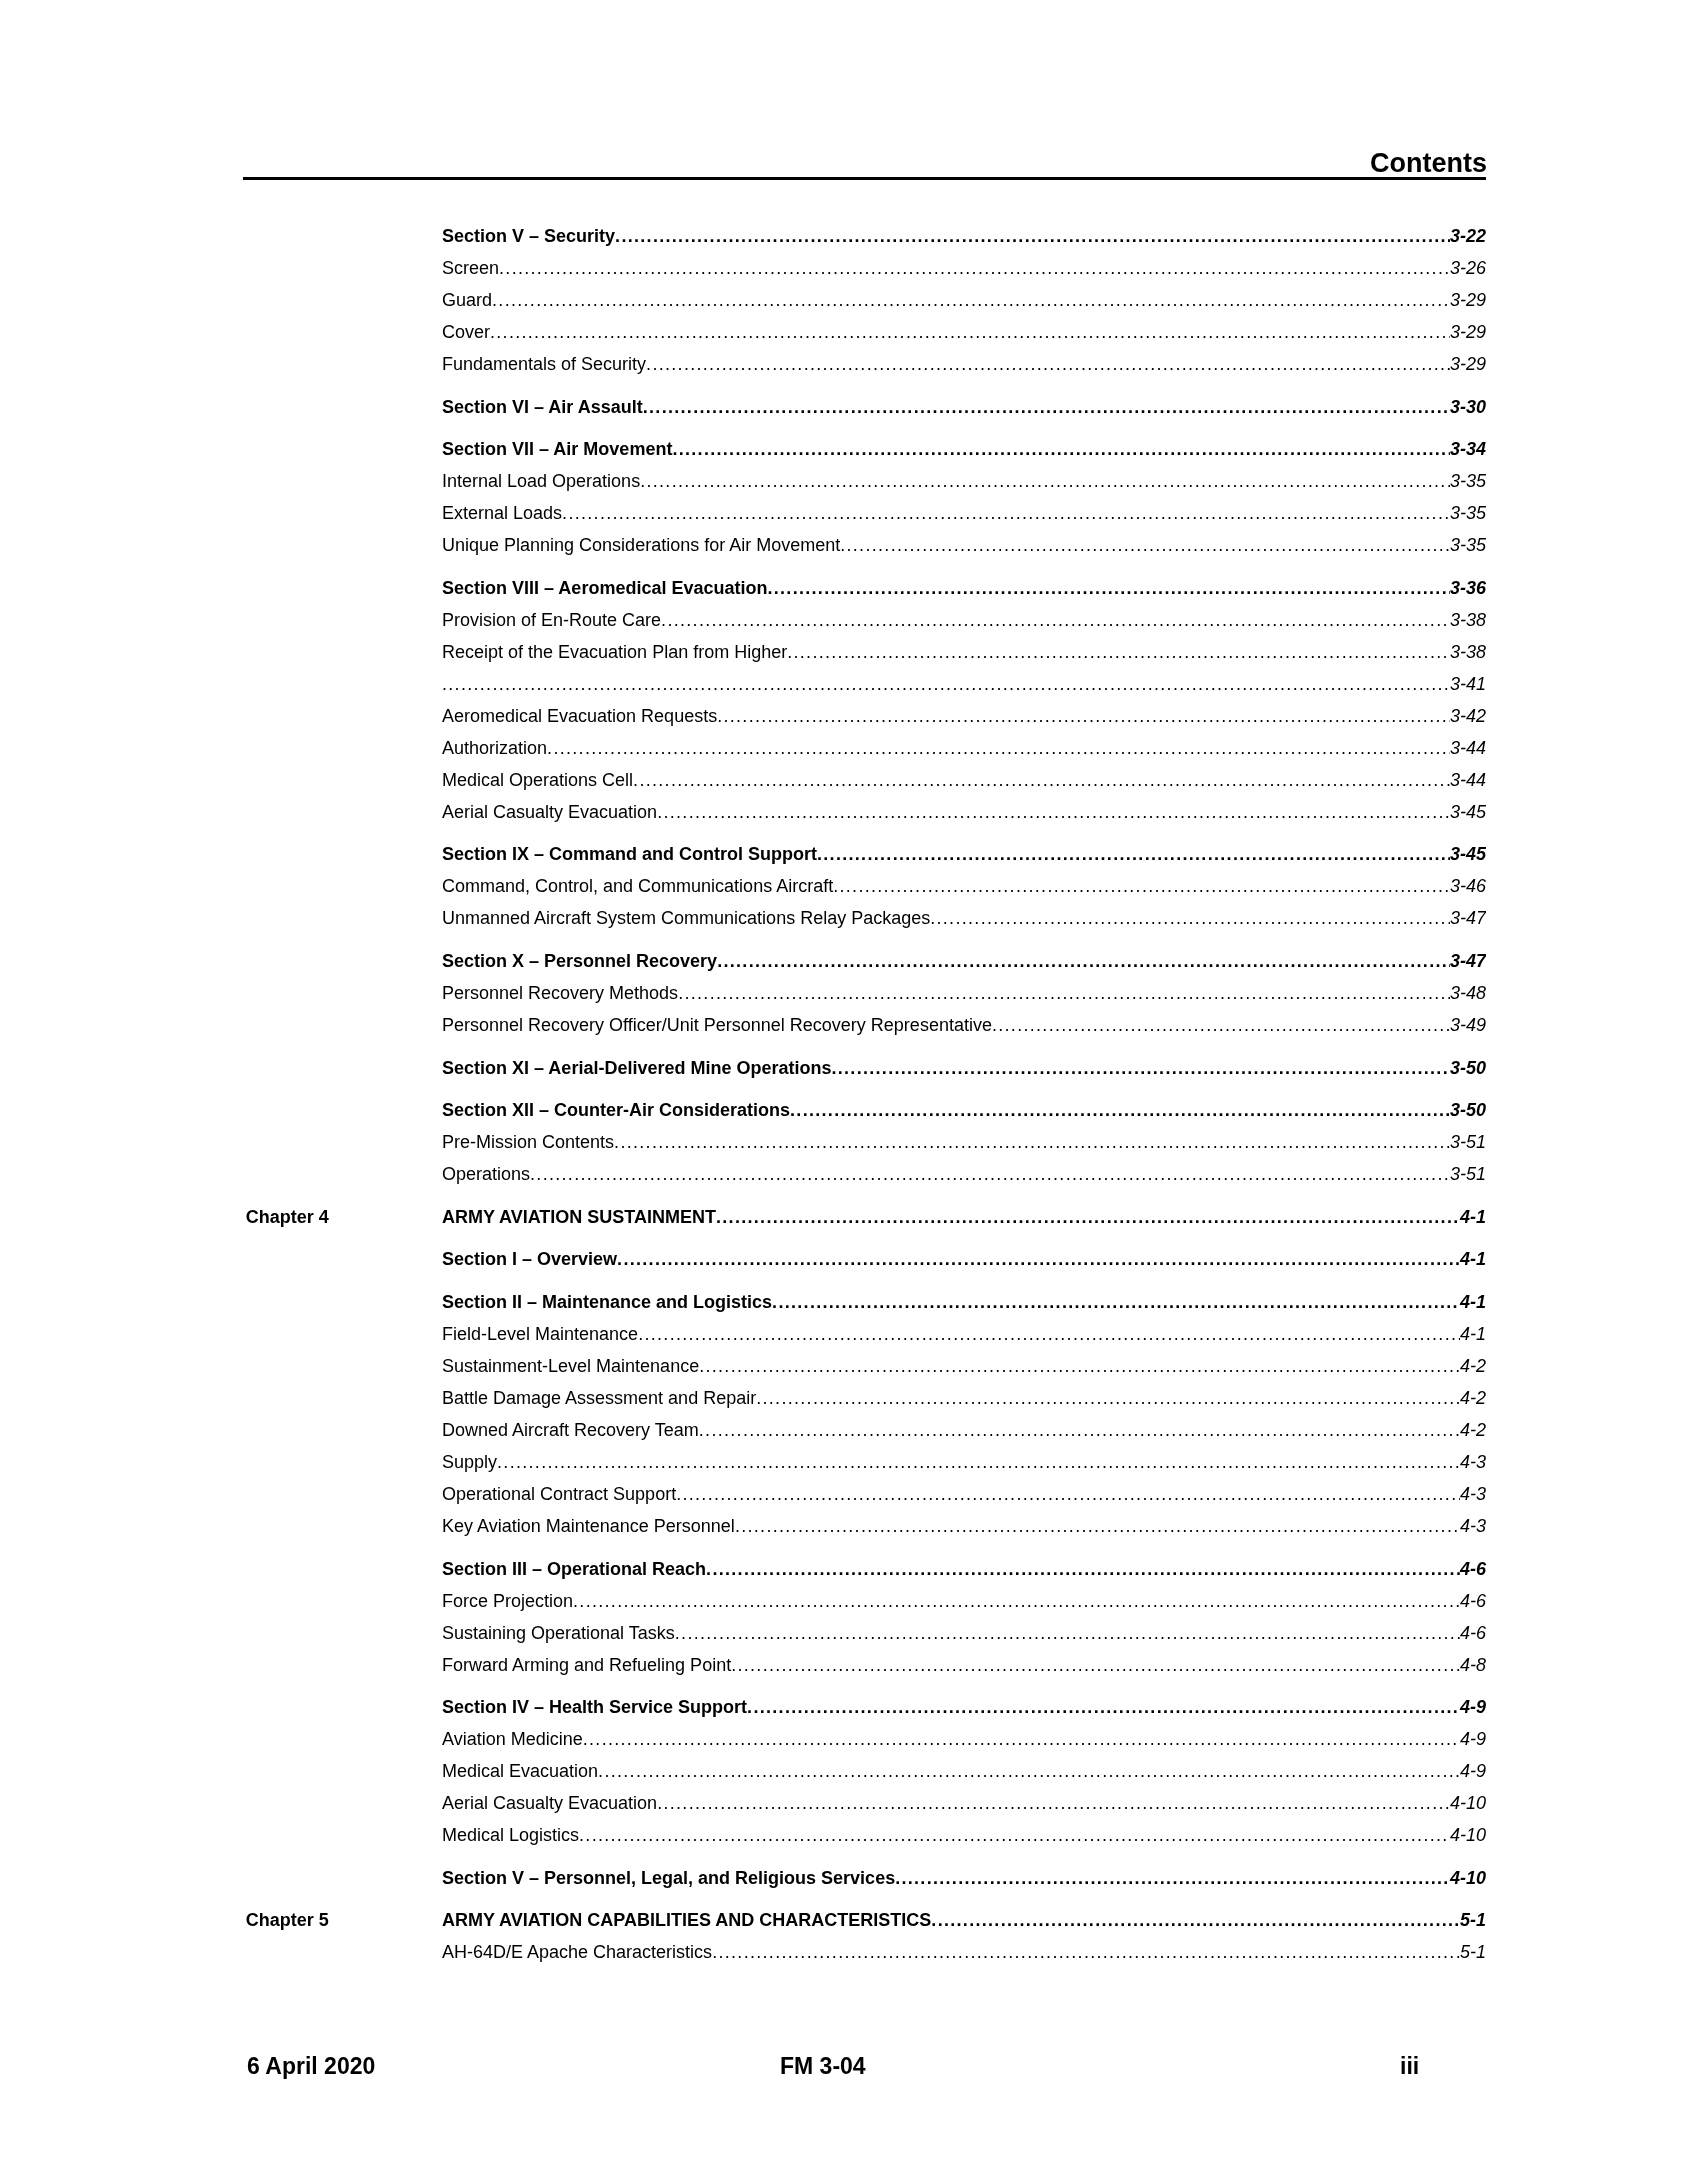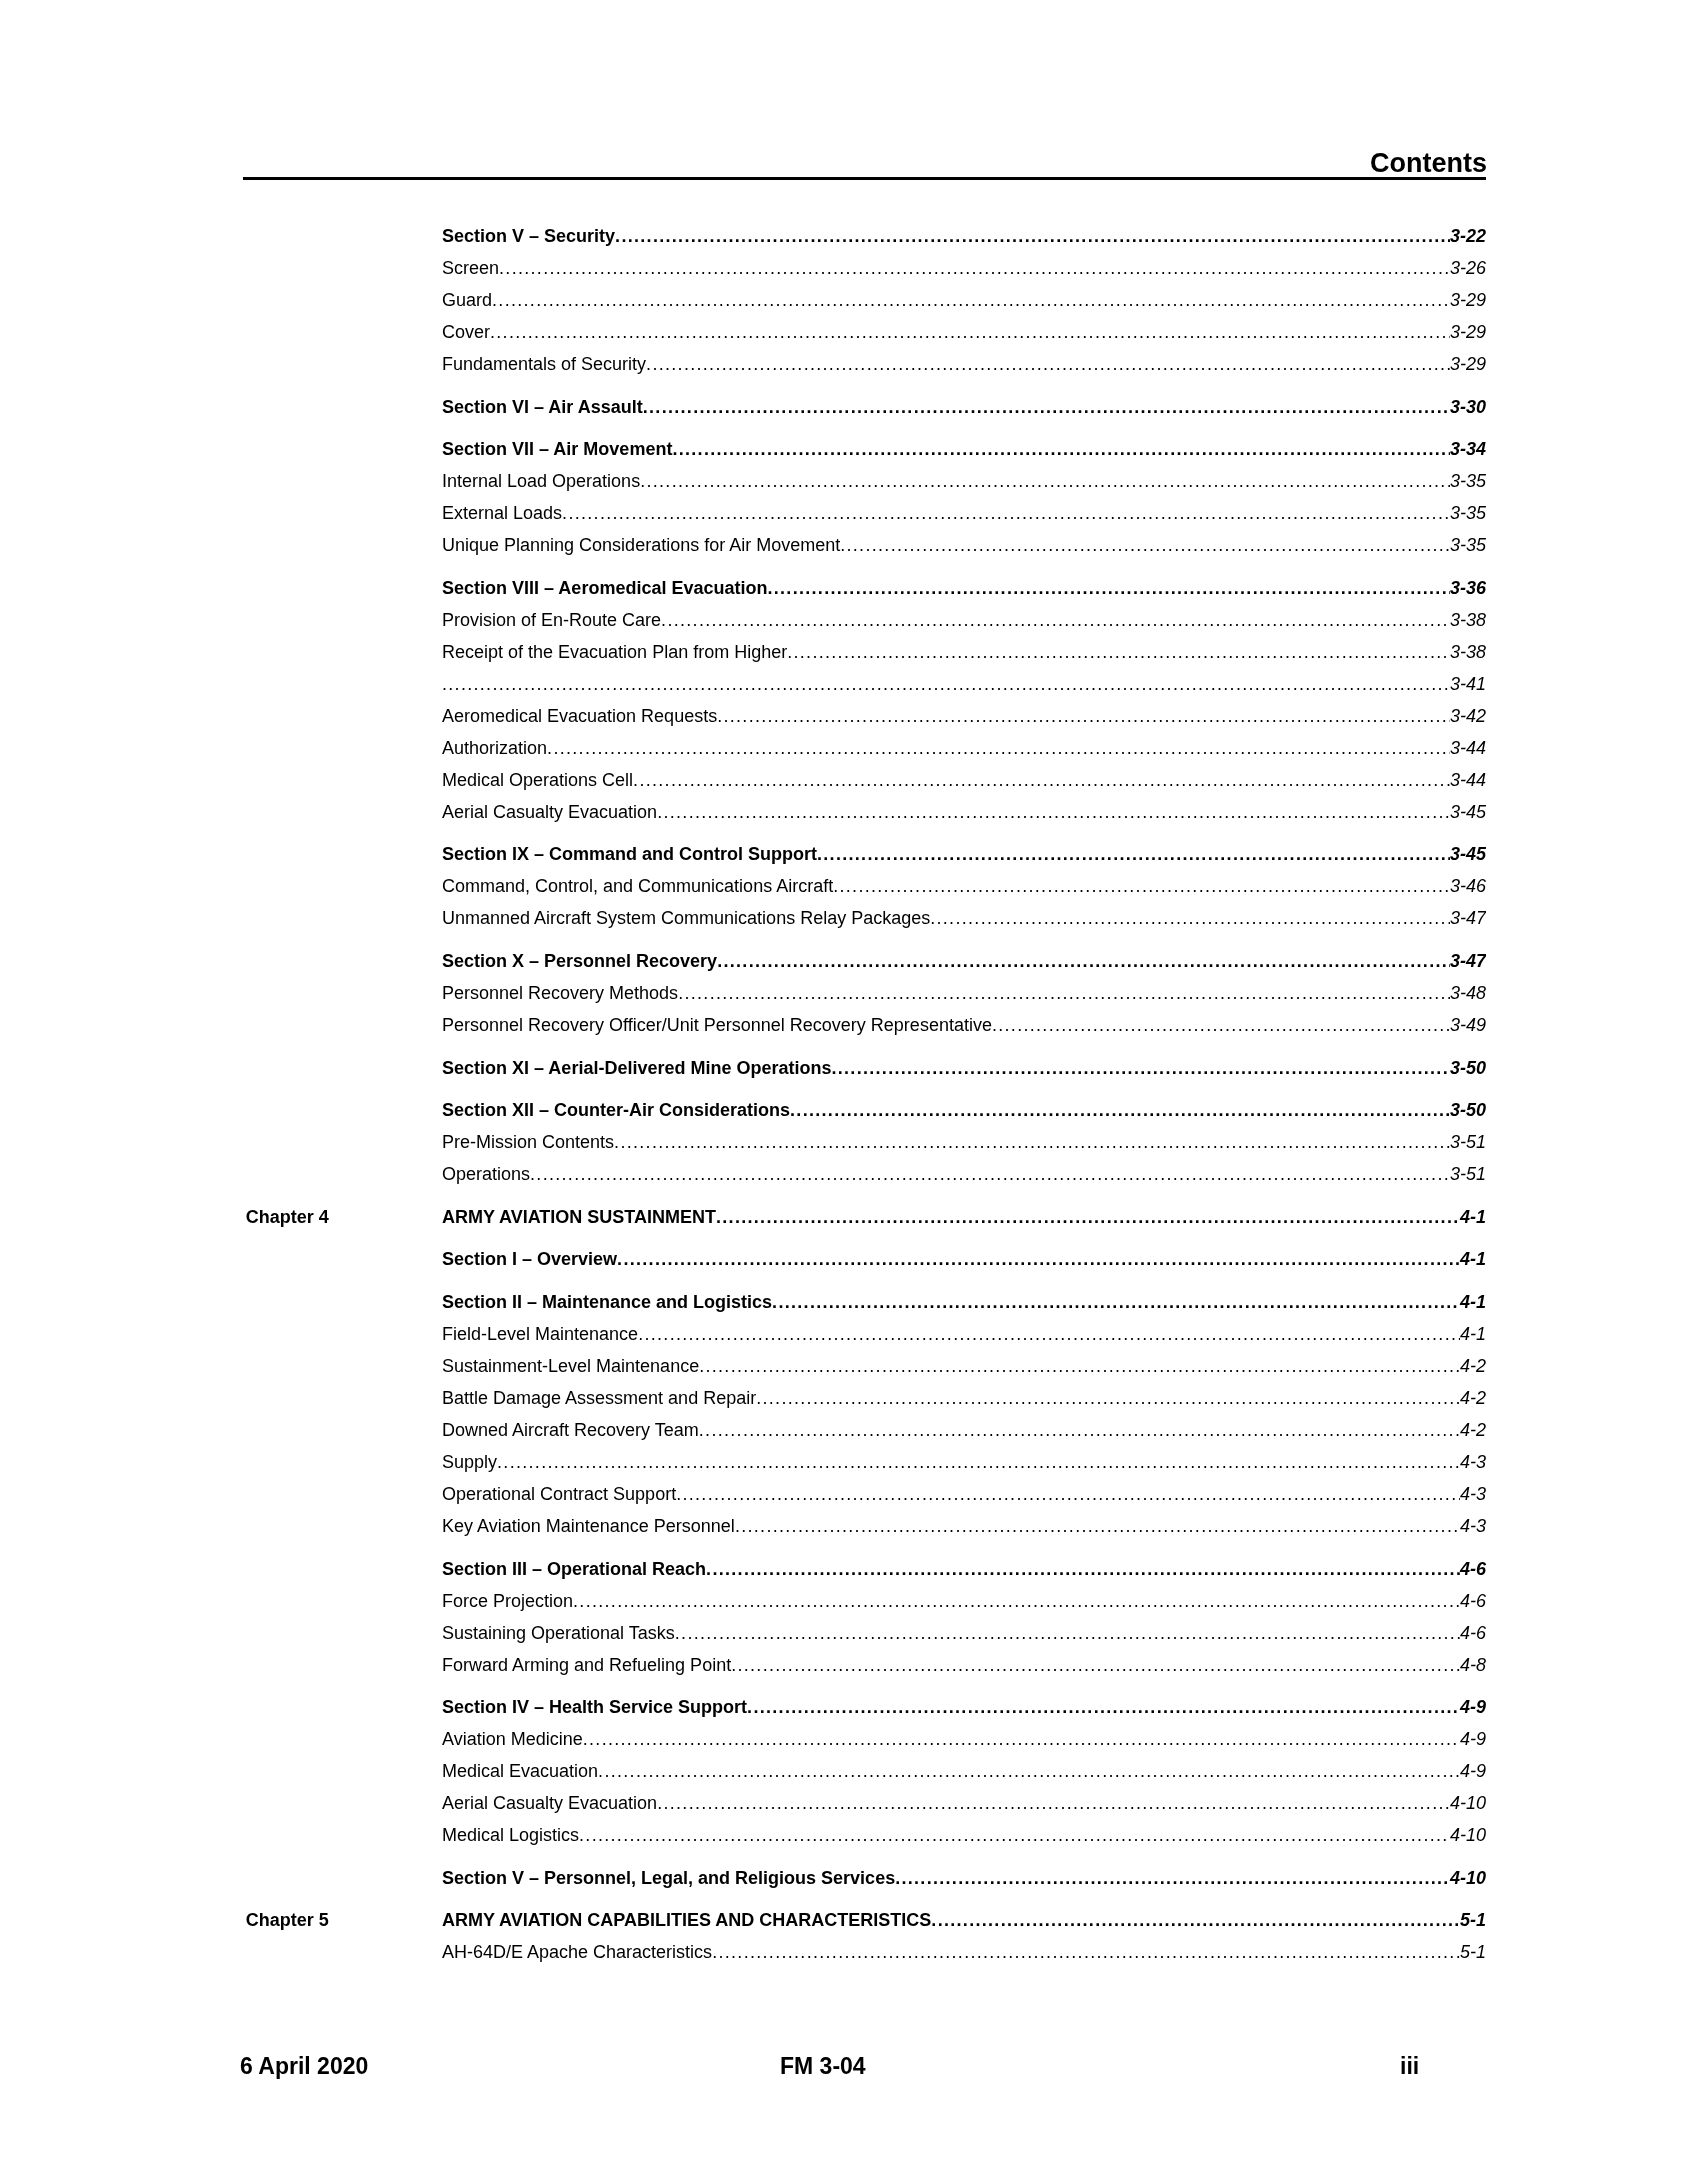--- a/index.html
+++ b/index.html
@@ -11,21 +11,21 @@
   .group { margin-bottom: 10.6px; }
   .row { position: relative; height: 32px; line-height: 32px; font-size: 18px; }
   .row .chap { position: absolute; left: 2.8px; top: 0; font-weight: bold; }
   .row .entry { position: absolute; left: 199px; right: 0; top: 0; display: flex; white-space: nowrap; overflow: hidden; }
   .row .title { flex: 0 0 auto; }
   .row .leader { flex: 1 1 auto; overflow: hidden; white-space: nowrap; }
   .row .leader::after { content: "......................................................................................................................................................................................................................................................"; letter-spacing: 1.3px; }
   .row .page { flex: 0 0 auto; text-align: center; font-style: italic; }
   .row.bold .title, .row.bold .page, .row.bold .leader { font-weight: bold; }
   .footer { position: absolute; top: 2053px; left: 0; width: 1686px; font-size: 23px; font-weight: bold; }
-  .footer .date { position: absolute; left: 240px; }
+  .footer .date { position: absolute; left: 247px; }
   .footer .docid { position: absolute; left: 780px; }
   .footer .pageno { position: absolute; left: 1400px; }
 </style>
 </head>
 <body>
 
 <div class="header-title">Contents</div>
 <div class="header-rule"></div>
 
 <div class="toc" id="toc">

